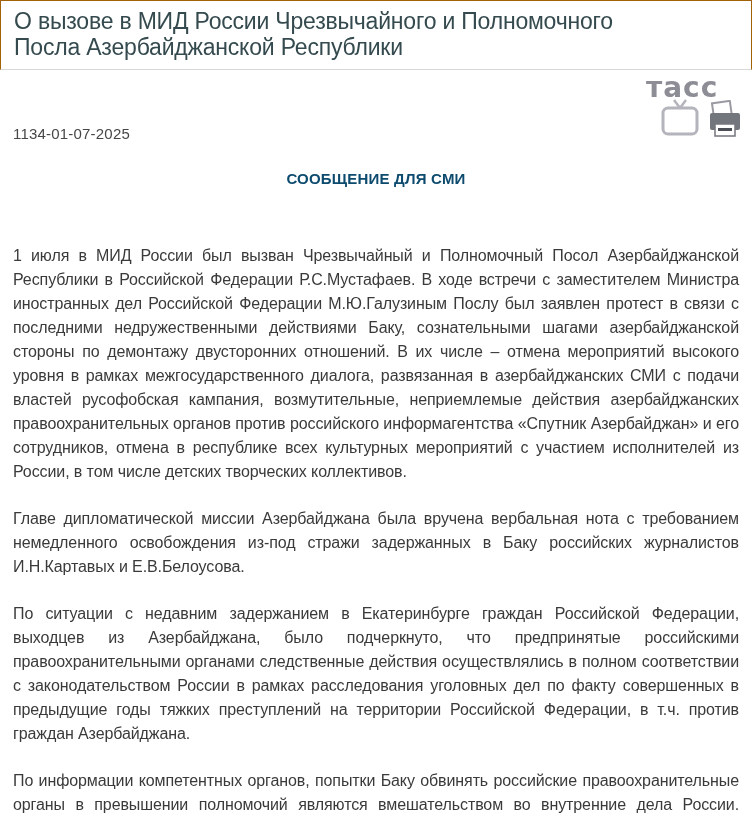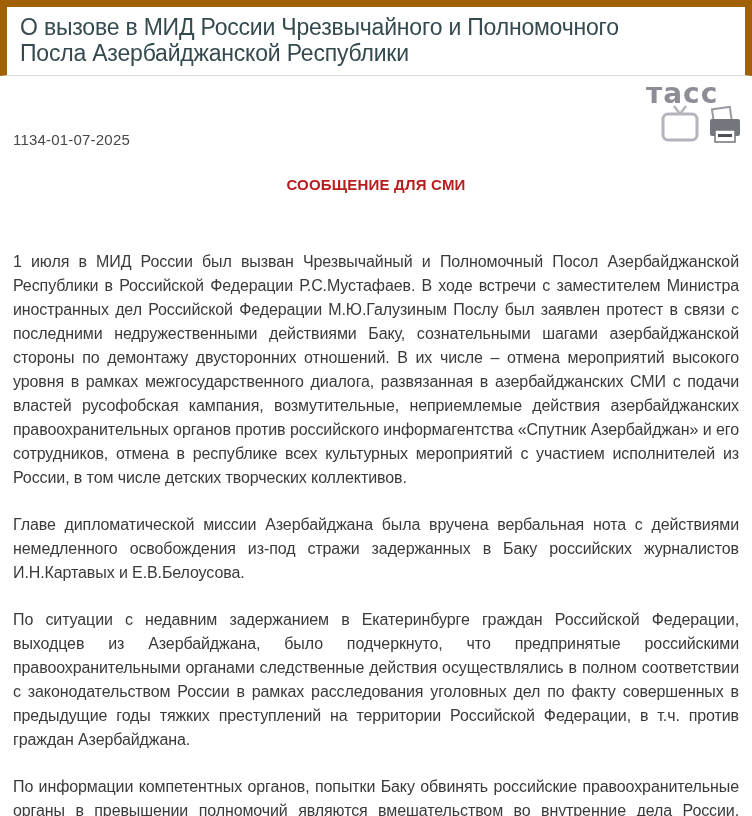--- a/index.html
+++ b/index.html
@@ -7,21 +7,21 @@
   body {
     width: 752px;
     height: 816px;
     font-family: "Liberation Sans", sans-serif;
     position: relative;
     overflow: hidden;
   }
 
   
   .title-box {
-    border: 7px solid #a16207;
+    border: 1px solid #a16207;
     border-bottom: 1px solid #d9d9d9;
     padding: 7px 14px 9px 13px;
     min-height: 68px;
   }
   .title-box h1 {
     font-size: 23px;
     line-height: 26px;
     font-weight: 500;
     color: #344a4e;
     letter-spacing: -0.2px;
@@ -70,21 +70,21 @@
     border: none;
     padding: 0;
     cursor: pointer;
   }
 
   
   .press-label {
     text-align: center;
     font-size: 15px;
     font-weight: bold;
-    color: #b91c1c;
+    color: #0c4a6e;
     margin-top: 28px;
     letter-spacing: 0.2px;
   }
 
   
   .article {
     margin: 57px 13px 0 13px;
   }
   .article p {
     font-size: 16px;
@@ -127,16 +127,16 @@
         </svg>
       </span>
     </button>
   </div>
 </div>
 
 <div class="press-label">СООБЩЕНИЕ ДЛЯ СМИ</div>
 
 <div class="article">
   <p>1 июля в МИД России был вызван Чрезвычайный и Полномочный Посол Азербайджанской Республики в Российской Федерации Р.С.Мустафаев. В ходе встречи с заместителем Министра иностранных дел Российской Федерации М.Ю.Галузиным Послу был заявлен протест в связи с последними недружественными действиями Баку, сознательными шагами азербайджанской стороны по демонтажу двусторонних отношений. В их числе – отмена мероприятий высокого уровня в рамках межгосударственного диалога, развязанная в азербайджанских СМИ с подачи властей русофобская кампания, возмутительные, неприемлемые действия азербайджанских правоохранительных органов против российского информагентства «Спутник Азербайджан» и его сотрудников, отмена в республике всех культурных мероприятий с участием исполнителей из России, в том числе детских творческих коллективов.</p>
-  <p>Главе дипломатической миссии Азербайджана была вручена вербальная нота с действиями немедленного освобождения из-под стражи задержанных в Баку российских журналистов И.Н.Картавых и Е.В.Белоусова.</p>
+  <p>Главе дипломатической миссии Азербайджана была вручена вербальная нота с требованием немедленного освобождения из-под стражи задержанных в Баку российских журналистов И.Н.Картавых и Е.В.Белоусова.</p>
   <p>По ситуации с недавним задержанием в Екатеринбурге граждан Российской Федерации, выходцев из Азербайджана, было подчеркнуто, что предпринятые российскими правоохранительными органами следственные действия осуществлялись в полном соответствии с законодательством России в рамках расследования уголовных дел по факту совершенных в предыдущие годы тяжких преступлений на территории Российской Федерации, в т.ч. против граждан Азербайджана.</p>
   <p>По информации компетентных органов, попытки Баку обвинять российские правоохранительные органы в превышении полномочий являются вмешательством во внутренние дела России. Подробную информацию на этот счет представил Следственный Комитет Российской Федерации.</p>
 </div>
 
 </body></html>

